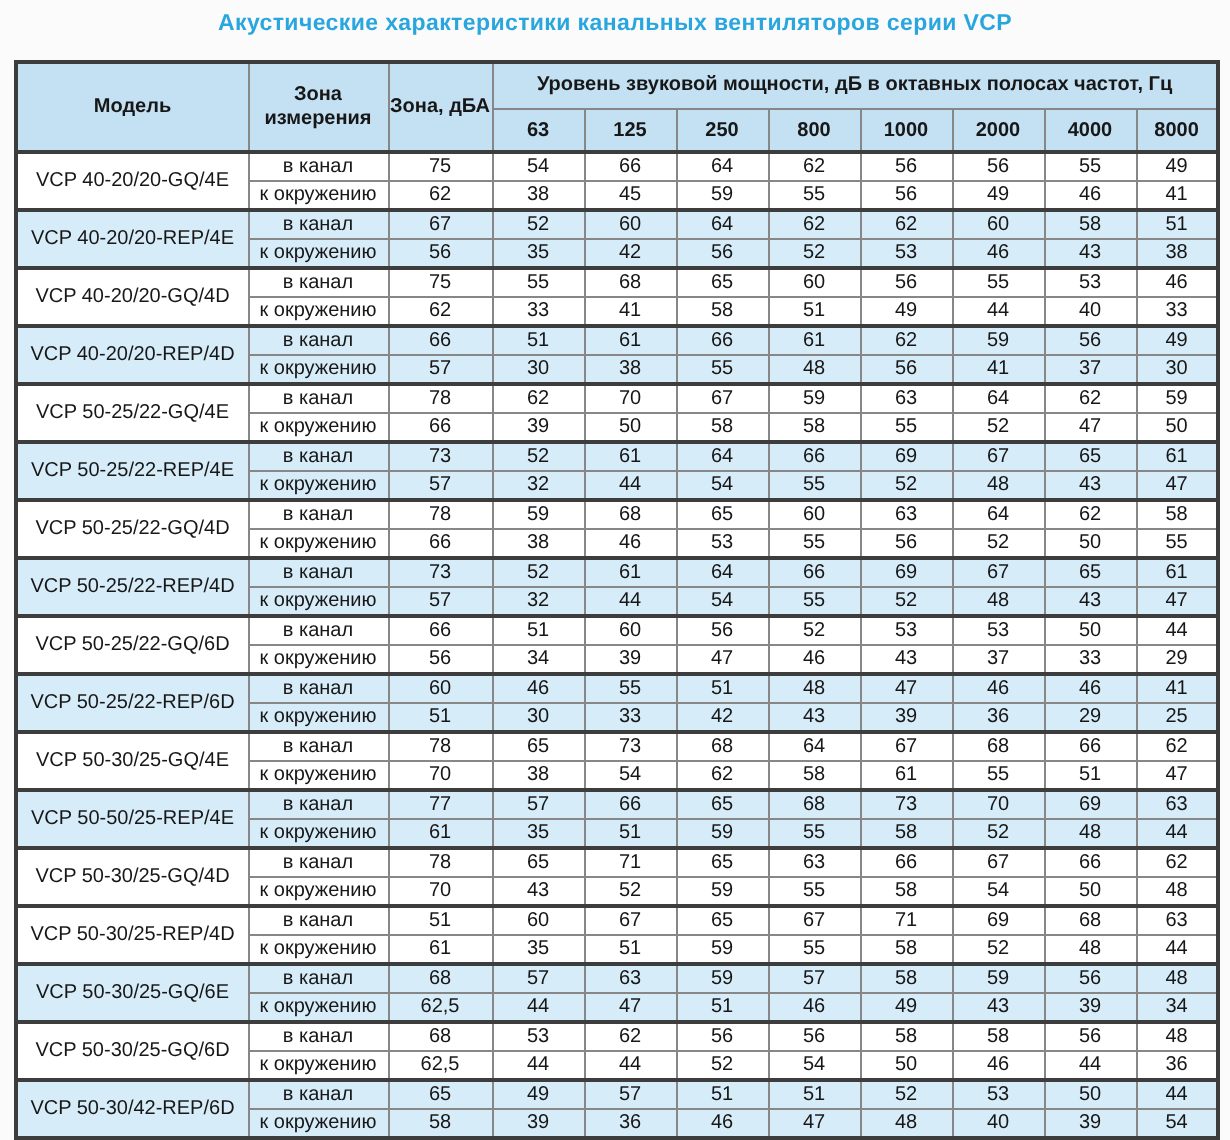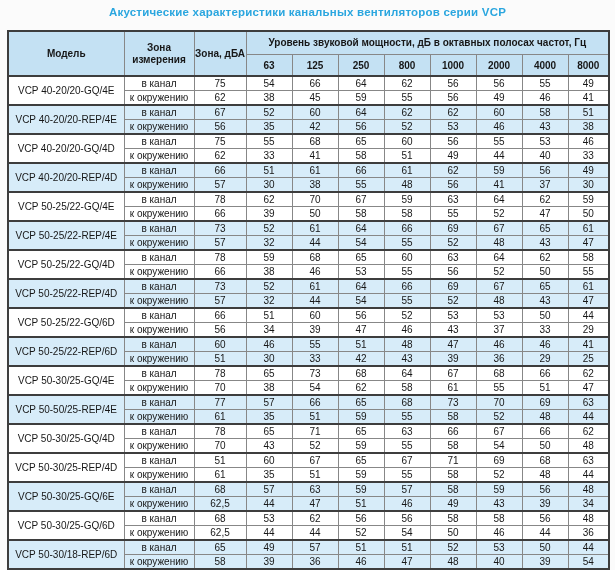--- a/index.html
+++ b/index.html
@@ -501,21 +501,21 @@
     <td>44</td>
     <td>52</td>
     <td>54</td>
     <td>50</td>
     <td>46</td>
     <td>44</td>
     <td>36</td>
   </tr>
 
   <tr class="block-start shaded">
-    <td rowspan="2" class="model-cell">VCP 50-30/18-REP/6D</td>
+    <td rowspan="2" class="model-cell">VCP 50-30/42-REP/6D</td>
     <td class="zone-cell">в канал</td>
     <td>65</td>
     <td>49</td>
     <td>57</td>
     <td>51</td>
     <td>51</td>
     <td>52</td>
     <td>53</td>
     <td>50</td>
     <td>44</td>

